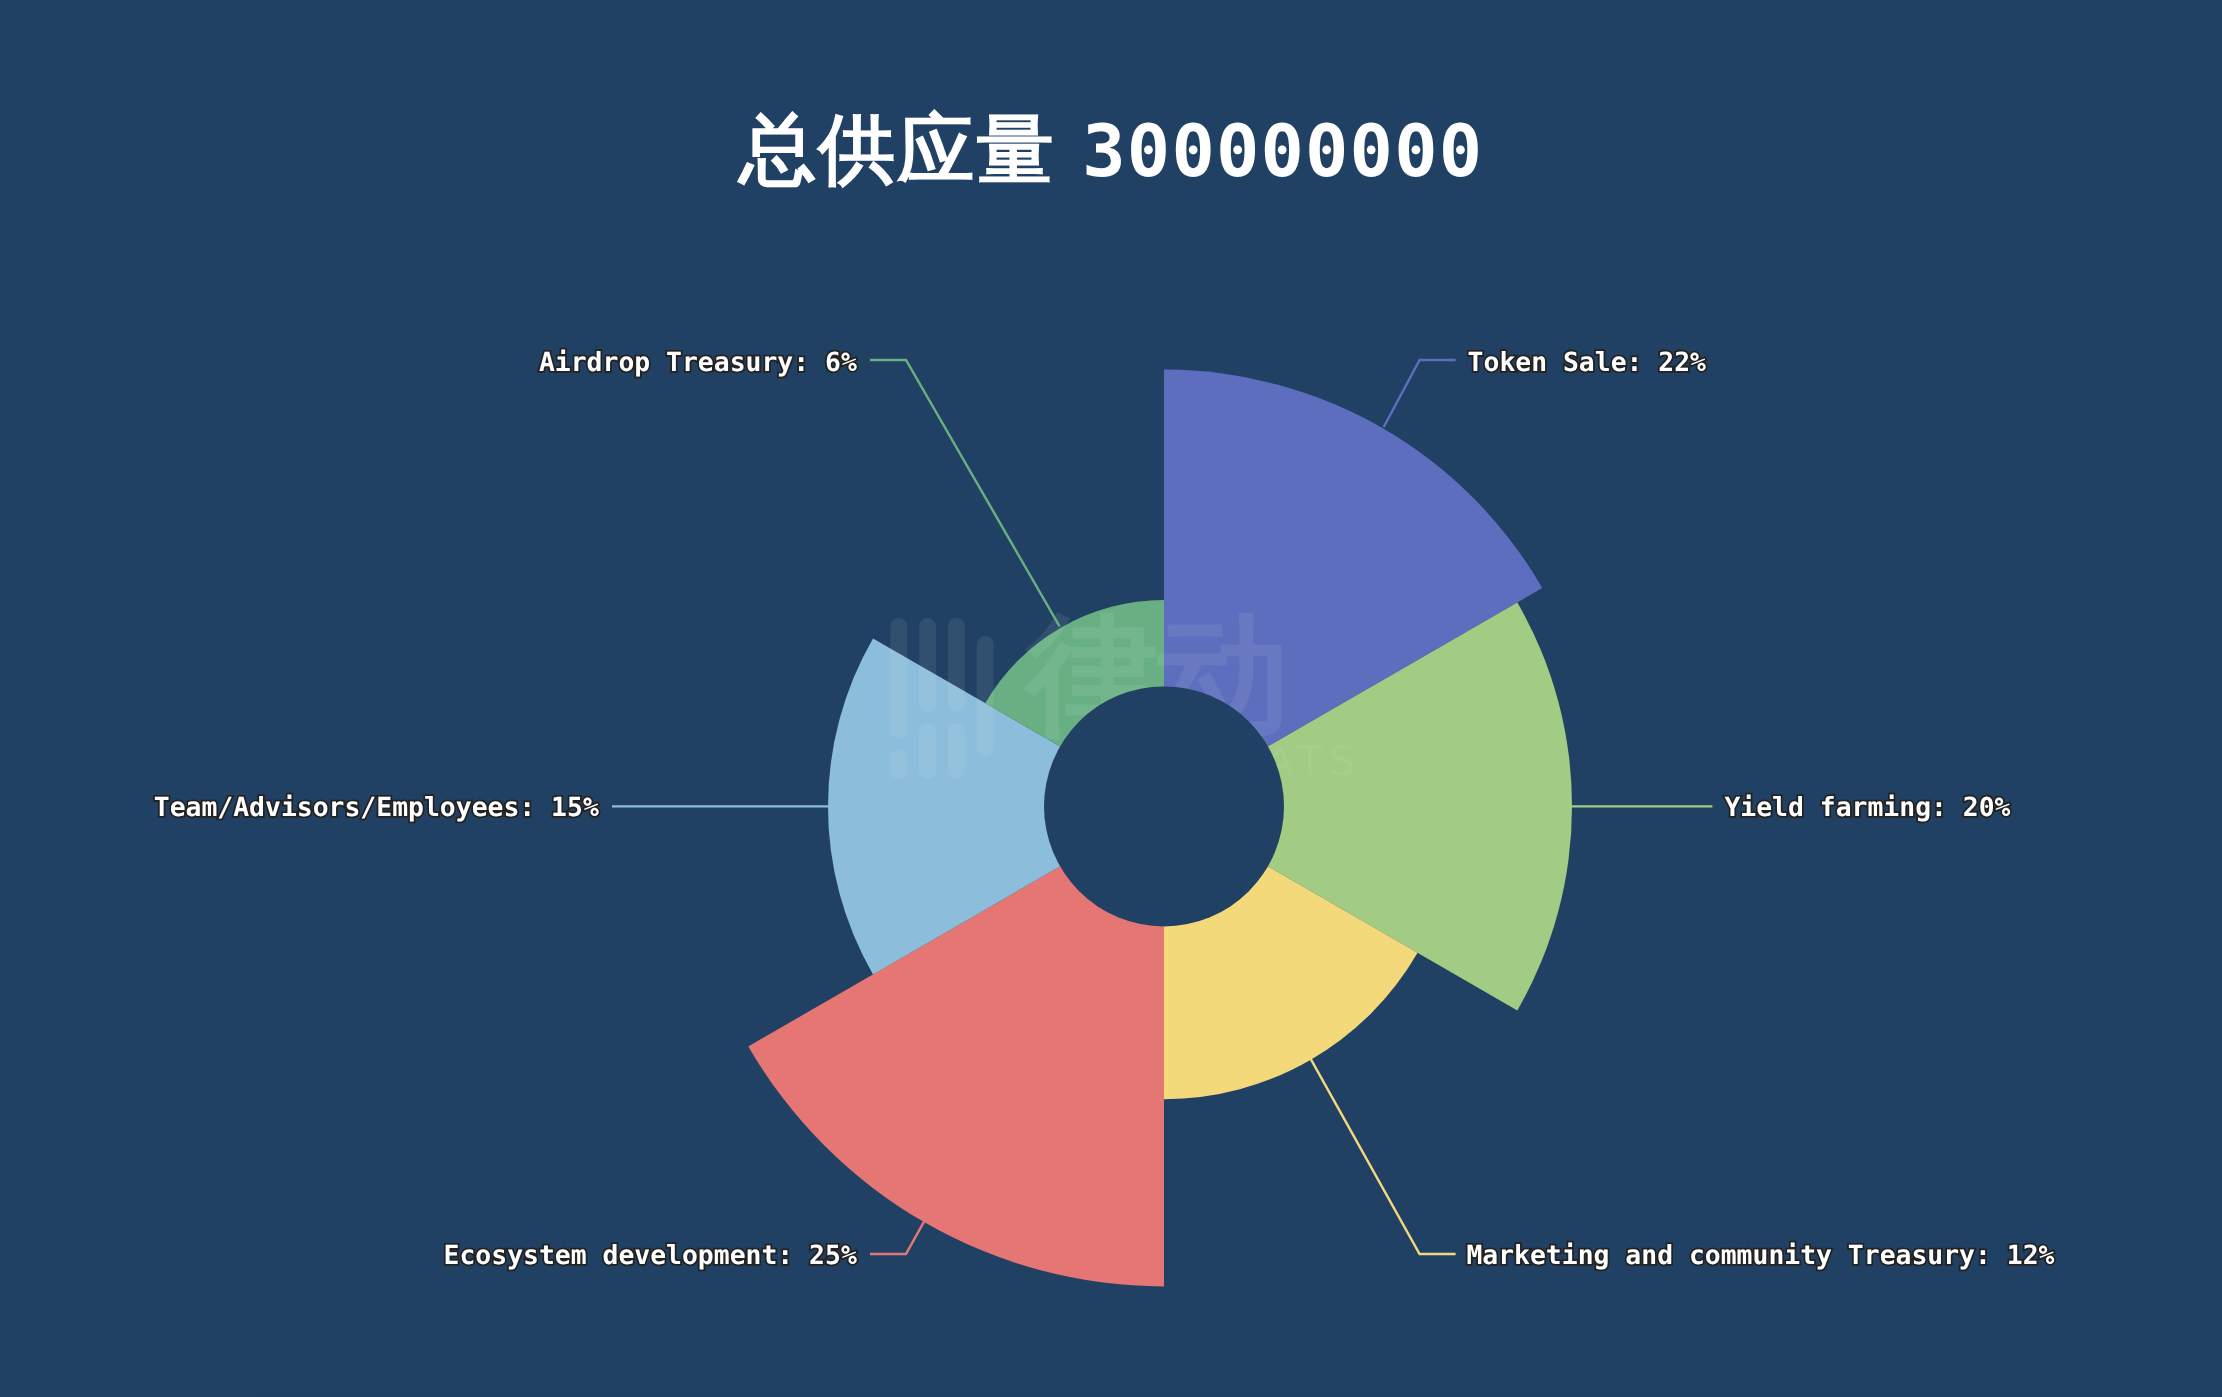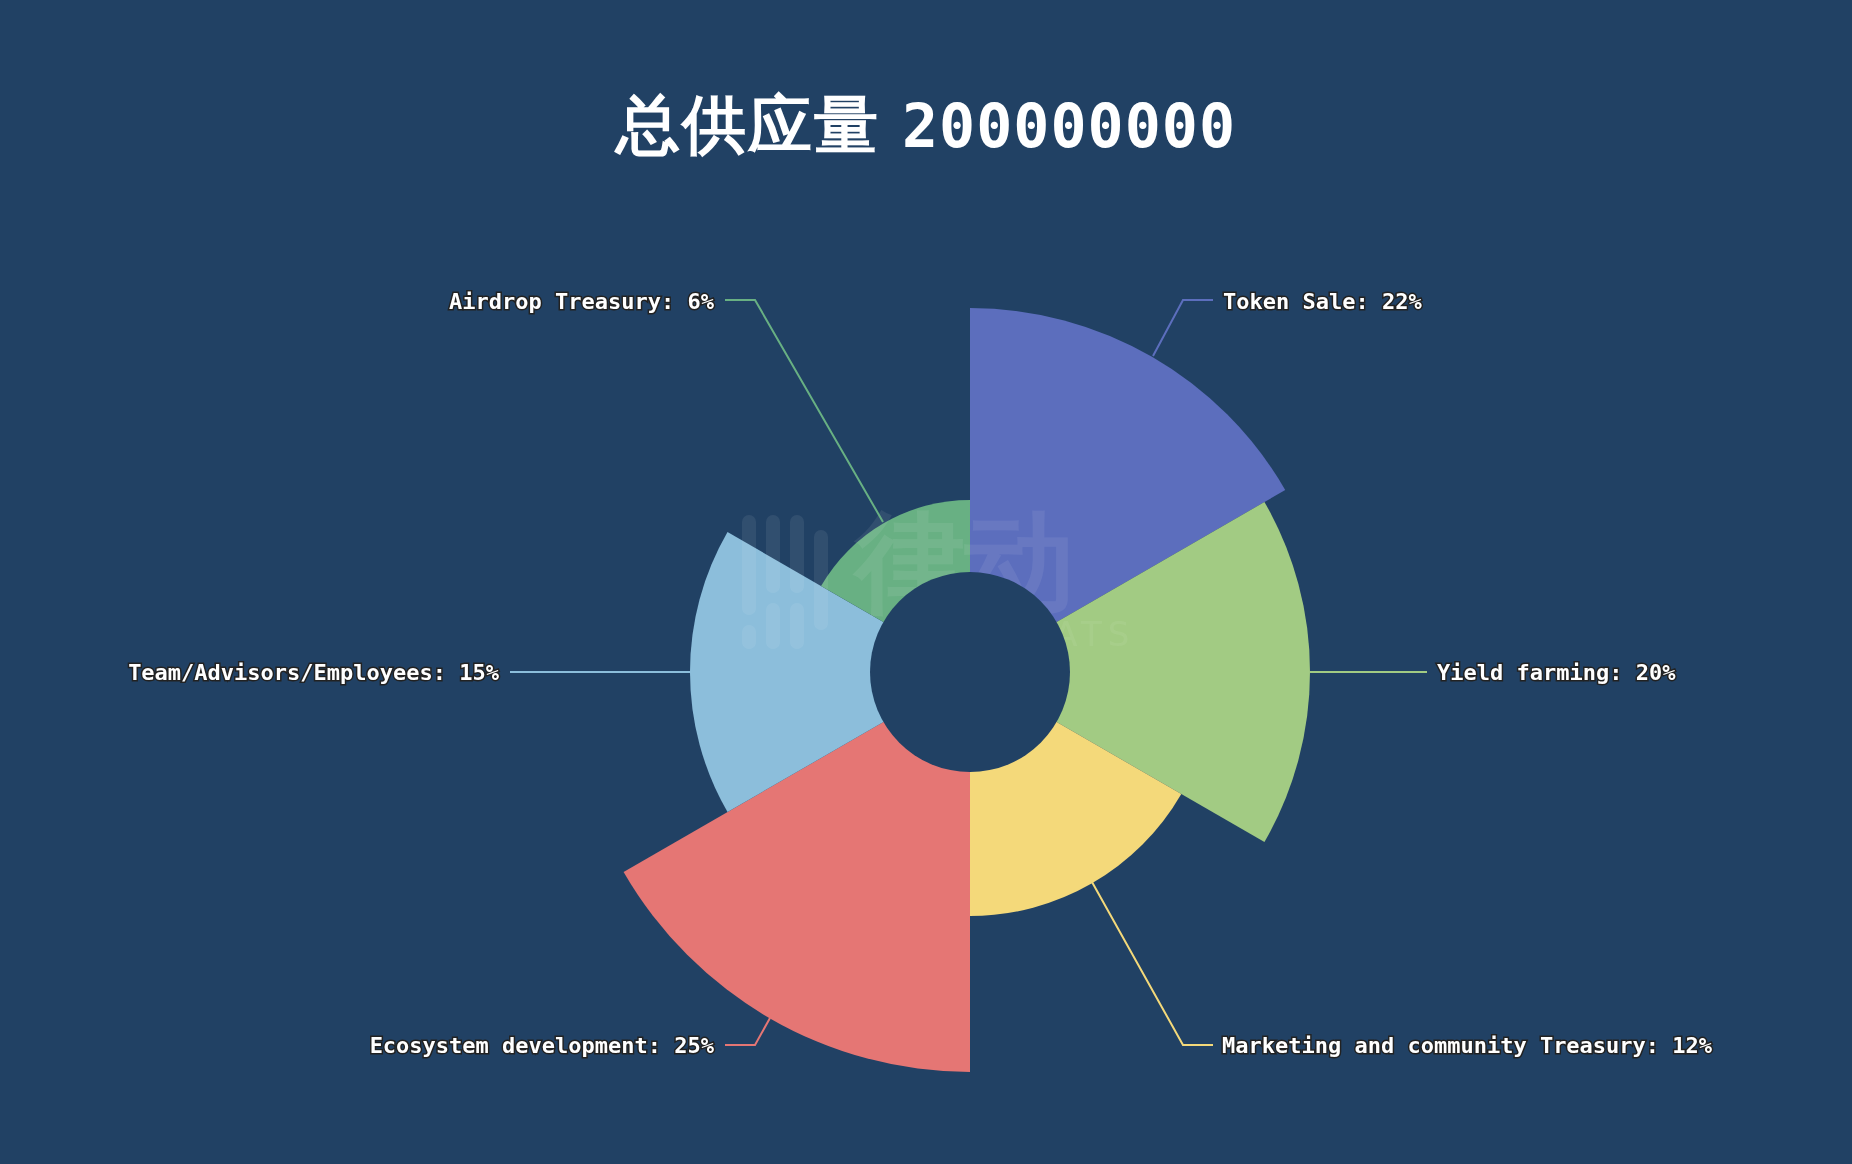--- a/index.html
+++ b/index.html
@@ -49,21 +49,21 @@
       font-size: 110px;
       font-weight: bold;
       fill: #ffffff;
       opacity: 0.07;
     }
   </style>
 </head>
 <body>
 
 <div class="chart-title">
-  <span class="title-prefix">总供应量</span><span class="title-value">200000000</span>
+  <span class="title-prefix">总供应量</span><span class="title-value">300000000</span>
 </div>
 
 <svg class="chart" width="1852" height="1164" viewBox="0 0 1852 1164" xmlns="http://www.w3.org/2000/svg">
   <g id="slices">
       <path d="M 970 672 L 970.00 308.00 A 364 364 0 0 1 1285.23 490.00 Z" fill="#5c6ebd"></path>
       <path d="M 970 672 L 1264.45 502.00 A 340 340 0 0 1 1264.45 842.00 Z" fill="#a2cb83"></path>
       <path d="M 970 672 L 1181.31 794.00 A 244 244 0 0 1 970.00 916.00 Z" fill="#f4d97a"></path>
       <path d="M 970 672 L 970.00 1072.00 A 400 400 0 0 1 623.59 872.00 Z" fill="#e57674"></path>
       <path d="M 970 672 L 727.51 812.00 A 280 280 0 0 1 727.51 532.00 Z" fill="#8cbedb"></path>
       <path d="M 970 672 L 821.04 586.00 A 172 172 0 0 1 970.00 500.00 Z" fill="#68b083"></path>

